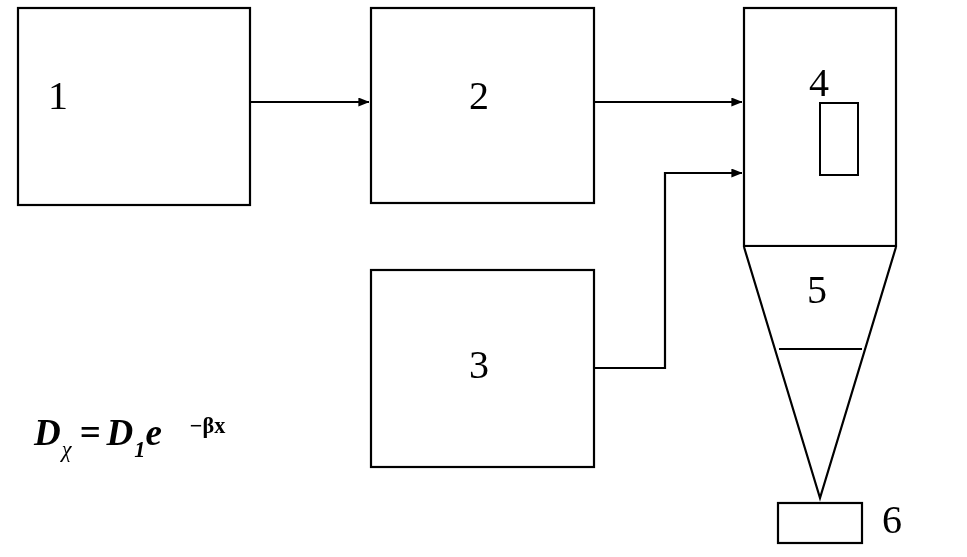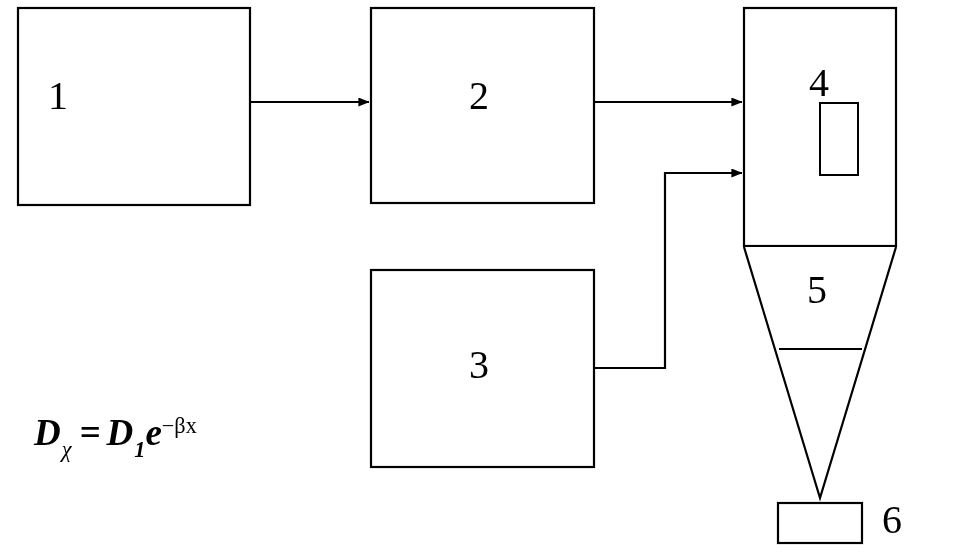--- a/index.html
+++ b/index.html
@@ -71,21 +71,22 @@
     padding: 0 6px 0 8px;
   }
   #equation .exp-e {
     font-style: italic;
     font-weight: bold;
   }
   #equation .sup {
     font-size: 0.60em;
     vertical-align: 0.52em;
     font-style: normal;
-    font-weight: normal;
+    font-weight: bold;
+    margin-left: 28px;
   }
 </style>
 </head>
 <body>
 
 <div id="diagram-root">
 
   <svg id="flow-svg" viewBox="0 0 967 557" xmlns="http://www.w3.org/2000/svg">
 
     <defs>

